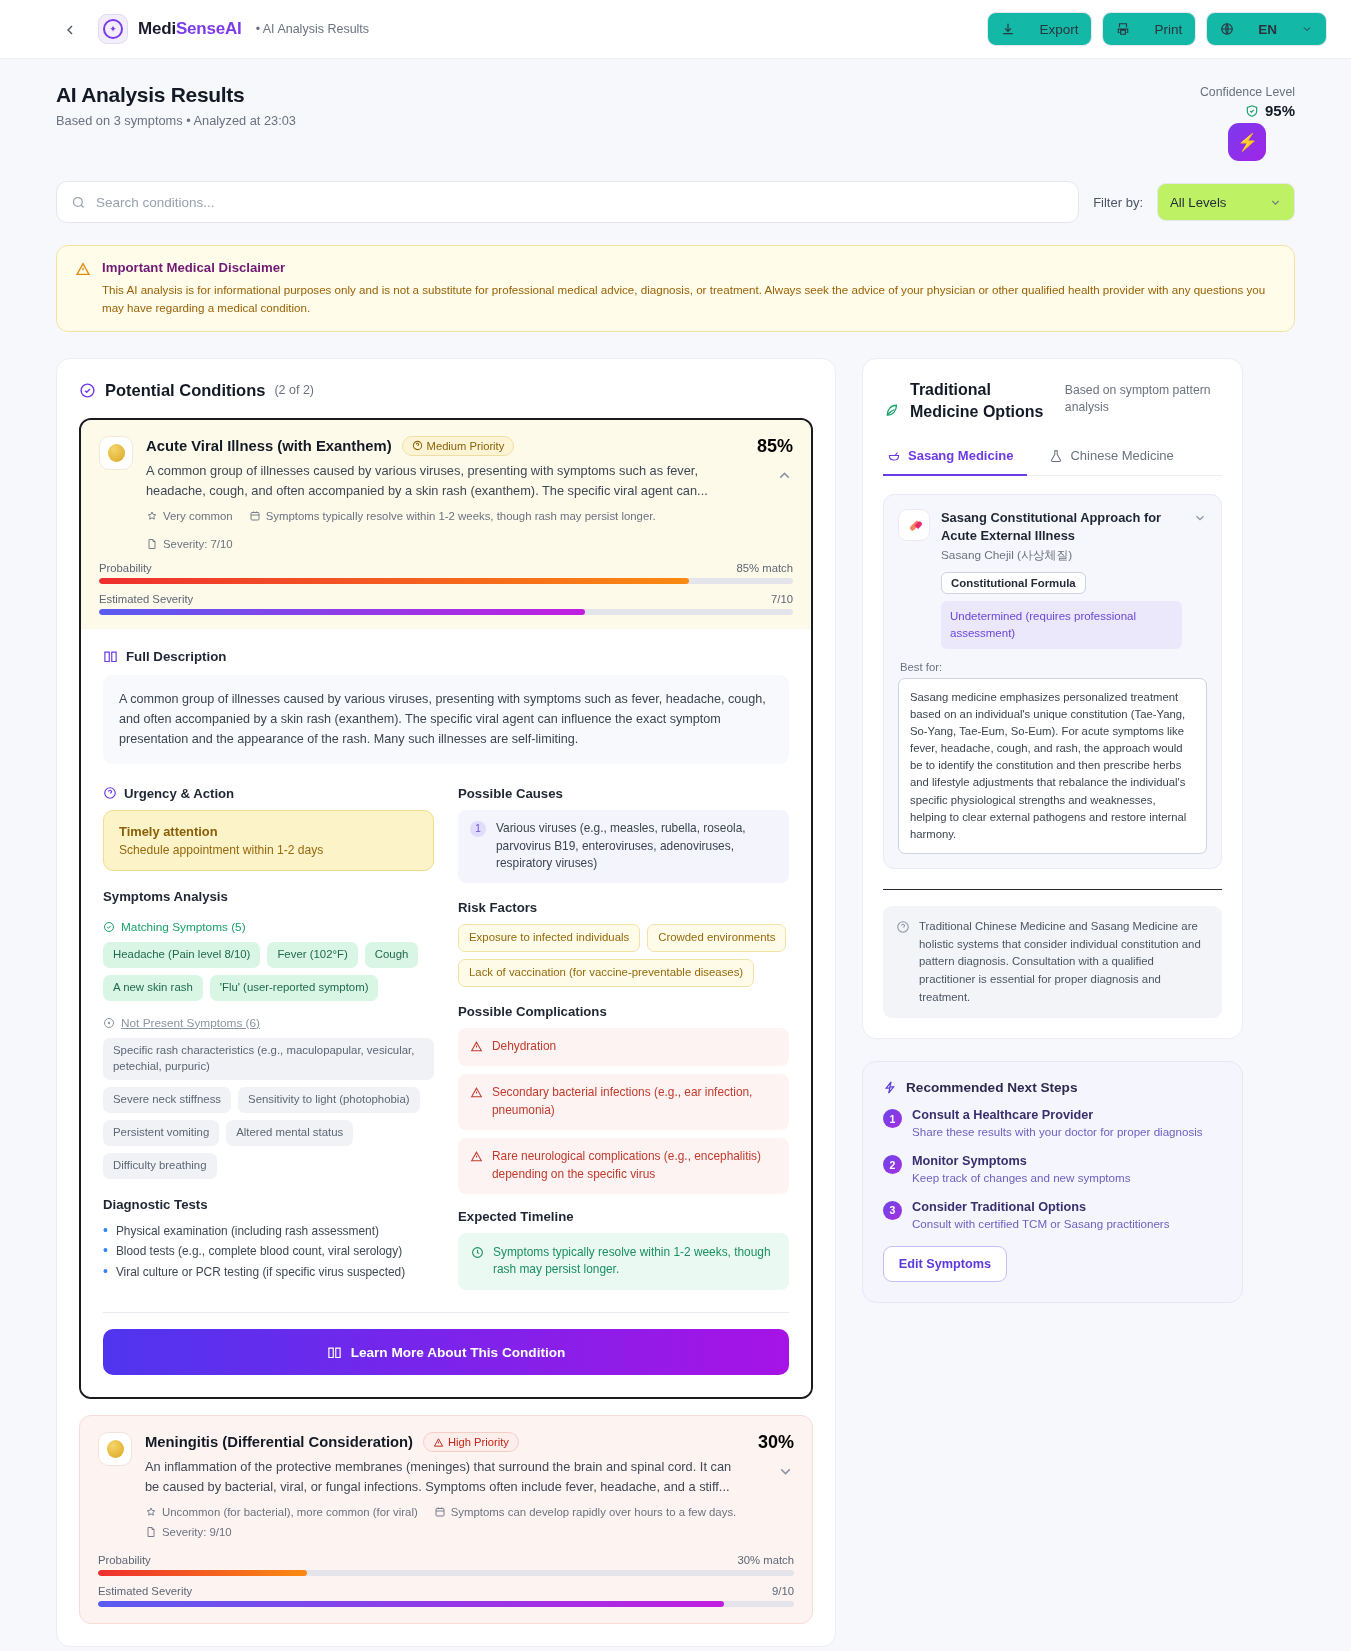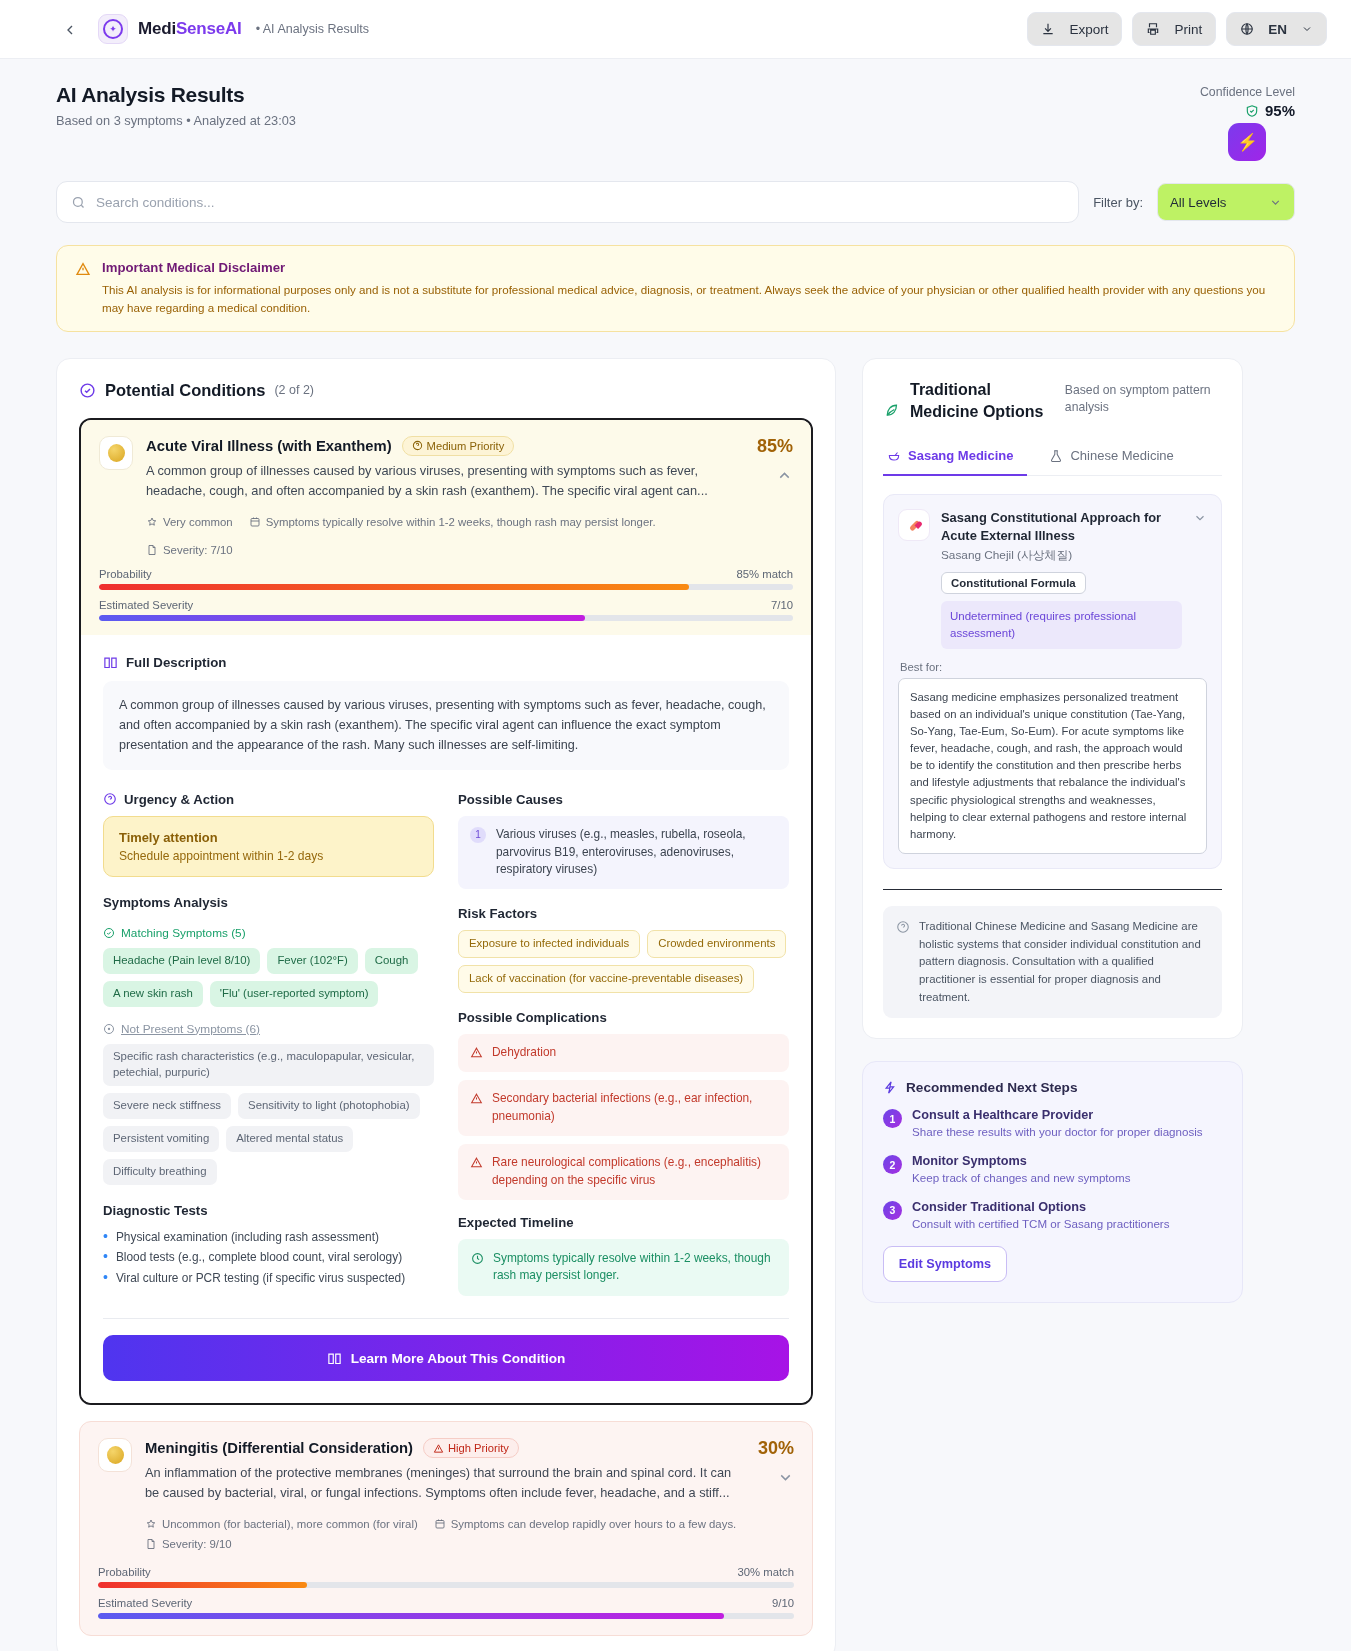--- a/index.html
+++ b/index.html
@@ -41,21 +41,21 @@
     font-size: 9px; color: #7c3aed;
   }
   .brand-name { font-size: 17px; font-weight: bold; letter-spacing: -.2px; }
   .brand-name .p1 { color: #1b1b2f; }
   .brand-name .p2 { color: #7c3aed; }
   .brand-sub { font-size: 12.5px; color: #6b7280; margin-left: 4px; }
 
   .topbar-actions { margin-left: auto; display: flex; gap: 10px; align-items: center; }
   .tb-btn {
     height: 34px; border: 1px solid #e4e7ee; border-radius: 9px;
-    background: #e5e5e5; display: flex; align-items: center; gap: 14px;
+    background: #14b8a6; display: flex; align-items: center; gap: 24px;
     padding: 0 13px; font-size: 13.5px; color: #2b3340; cursor: pointer;
   }
   .tb-btn svg { display: block; }
 
   
   .page-head {
     padding: 24px 56px 0 56px;
     display: flex; align-items: flex-start;
   }
   .page-title { font-size: 21px; font-weight: bold; color: #131a26; letter-spacing: -.3px; }
@@ -138,24 +138,24 @@
   .cond-body { flex: 1; min-width: 0; }
   .cond-title-row { display: flex; align-items: center; gap: 10px; }
   .cond-name { font-size: 14.8px; font-weight: bold; color: #131a26; }
   .pill {
     font-size: 11.2px; border-radius: 999px; padding: 3px 9px;
     display: inline-flex; align-items: center; gap: 4px; font-weight: normal;
   }
   .pill-med { background: #fdf4d6; border: 1px solid #f0dfa4; color: #8a6208; }
   .pill-high { background: #fdeeec; border: 1px solid #f6cdc6; color: #c02617; }
   .cond-desc { font-size: 12.8px; color: #3f4855; line-height: 1.55; margin-top: 5px; }
-  .cond-meta { display: flex; flex-wrap: wrap; gap: 16px; margin-top: 15px; font-size: 11.4px; color: #6b7280; }
+  .cond-meta { display: flex; flex-wrap: wrap; gap: 16px; margin-top: 9px; font-size: 11.4px; color: #6b7280; }
   .cond-meta span { display: inline-flex; align-items: center; gap: 5px; }
   .cond-right { display: flex; flex-direction: column; align-items: flex-end; gap: 10px; flex: none; padding-left: 8px; }
-  .cond-pct { font-size: 18px; font-weight: bold; color: #a16207; }
+  .cond-pct { font-size: 18px; font-weight: bold; color: #000000; }
   .chev-btn { color: #8a94a3; cursor: pointer; }
 
   .bars { margin-top: 12px; }
   .bar-row-label { display: flex; justify-content: space-between; font-size: 11.3px; color: #5d6675; margin-bottom: 4px; }
   .bar-track { height: 6px; border-radius: 4px; background: #e3e5ea; overflow: hidden; }
   .bar-fill-prob { height: 100%; border-radius: 4px; background: linear-gradient(90deg,#ef2f2f,#f98a12); }
   .bar-fill-sev { height: 100%; border-radius: 4px; background: linear-gradient(90deg,#5b5bf0,#c11ee0); }
   .bar-gap { height: 9px; }
 
   .cond-detail { padding: 20px 22px 22px 22px; background: #fff; }

